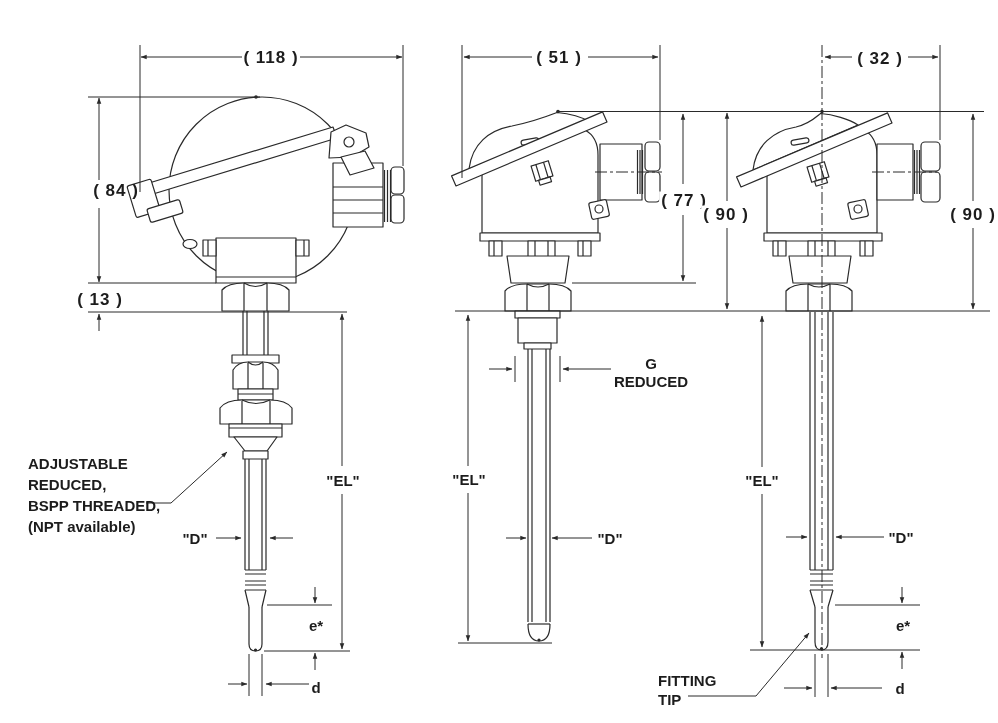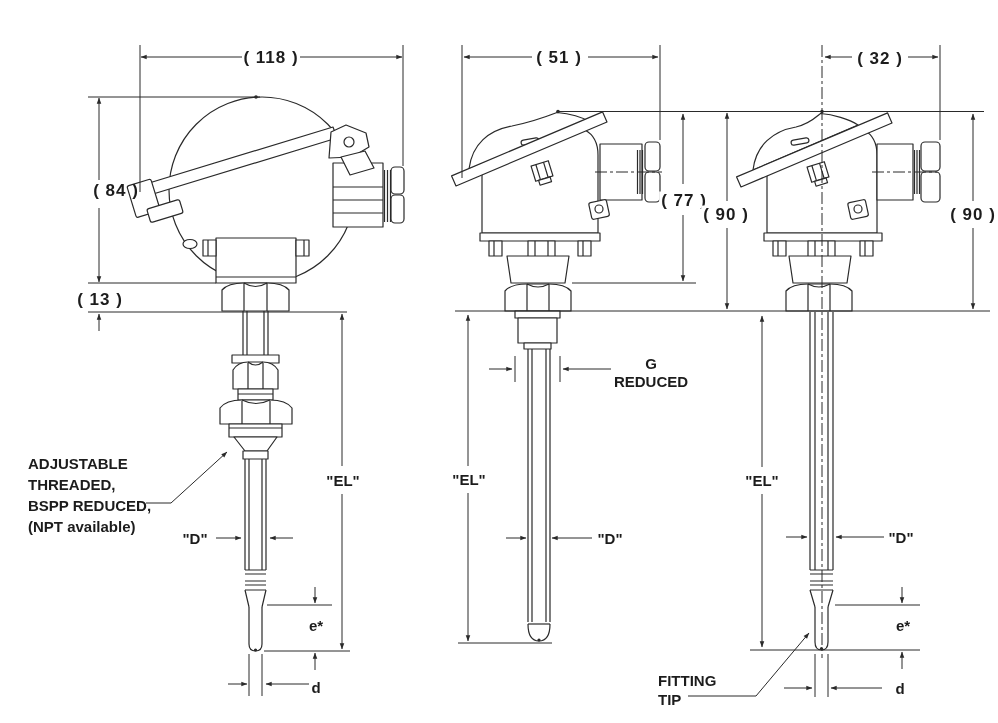--- a/index.html
+++ b/index.html
@@ -237,22 +237,22 @@
 
   <div class="lbl dimnum" style="left:271px;top:57px;">( 118 )</div>
   <div class="lbl dimnum" style="left:116px;top:190px;text-align:right;">( 84 )</div>
   <div class="lbl dimnum" style="left:100px;top:299px;">( 13 )</div>
   <div class="lbl dimtxt onln" style="left:343px;top:480px;">"EL"</div>
   <div class="lbl dimtxt" style="left:195px;top:538px;">"D"</div>
   <div class="lbl dimtxt" style="left:316px;top:625px;">e*</div>
   <div class="lbl dimtxt" style="left:316px;top:687px;">d</div>
   <div class="note" style="left:28px;top:434px;margin-top:19px;">
     <div>ADJUSTABLE</div>
-    <div>THREADED,</div>
-    <div>BSPP REDUCED,</div>
+    <div>REDUCED,</div>
+    <div>BSPP THREADED,</div>
     <div>(NPT available)</div>
   </div>
 
   <div class="lbl dimnum" style="left:559px;top:57px;">( 51 )</div>
   <div class="lbl dimnum onln" style="left:684px;top:200px;text-align:right;">( 77 )</div>
   <div class="lbl dimnum onln" style="left:726px;top:214px;">( 90 )</div>
   <div class="lbl dimtxt" style="left:651px;top:363px;">G</div>
   <div class="lbl dimtxt" style="left:651px;top:381px;">REDUCED</div>
   <div class="lbl dimtxt onln" style="left:469px;top:479px;">"EL"</div>
   <div class="lbl dimtxt" style="left:610px;top:538px;">"D"</div>

